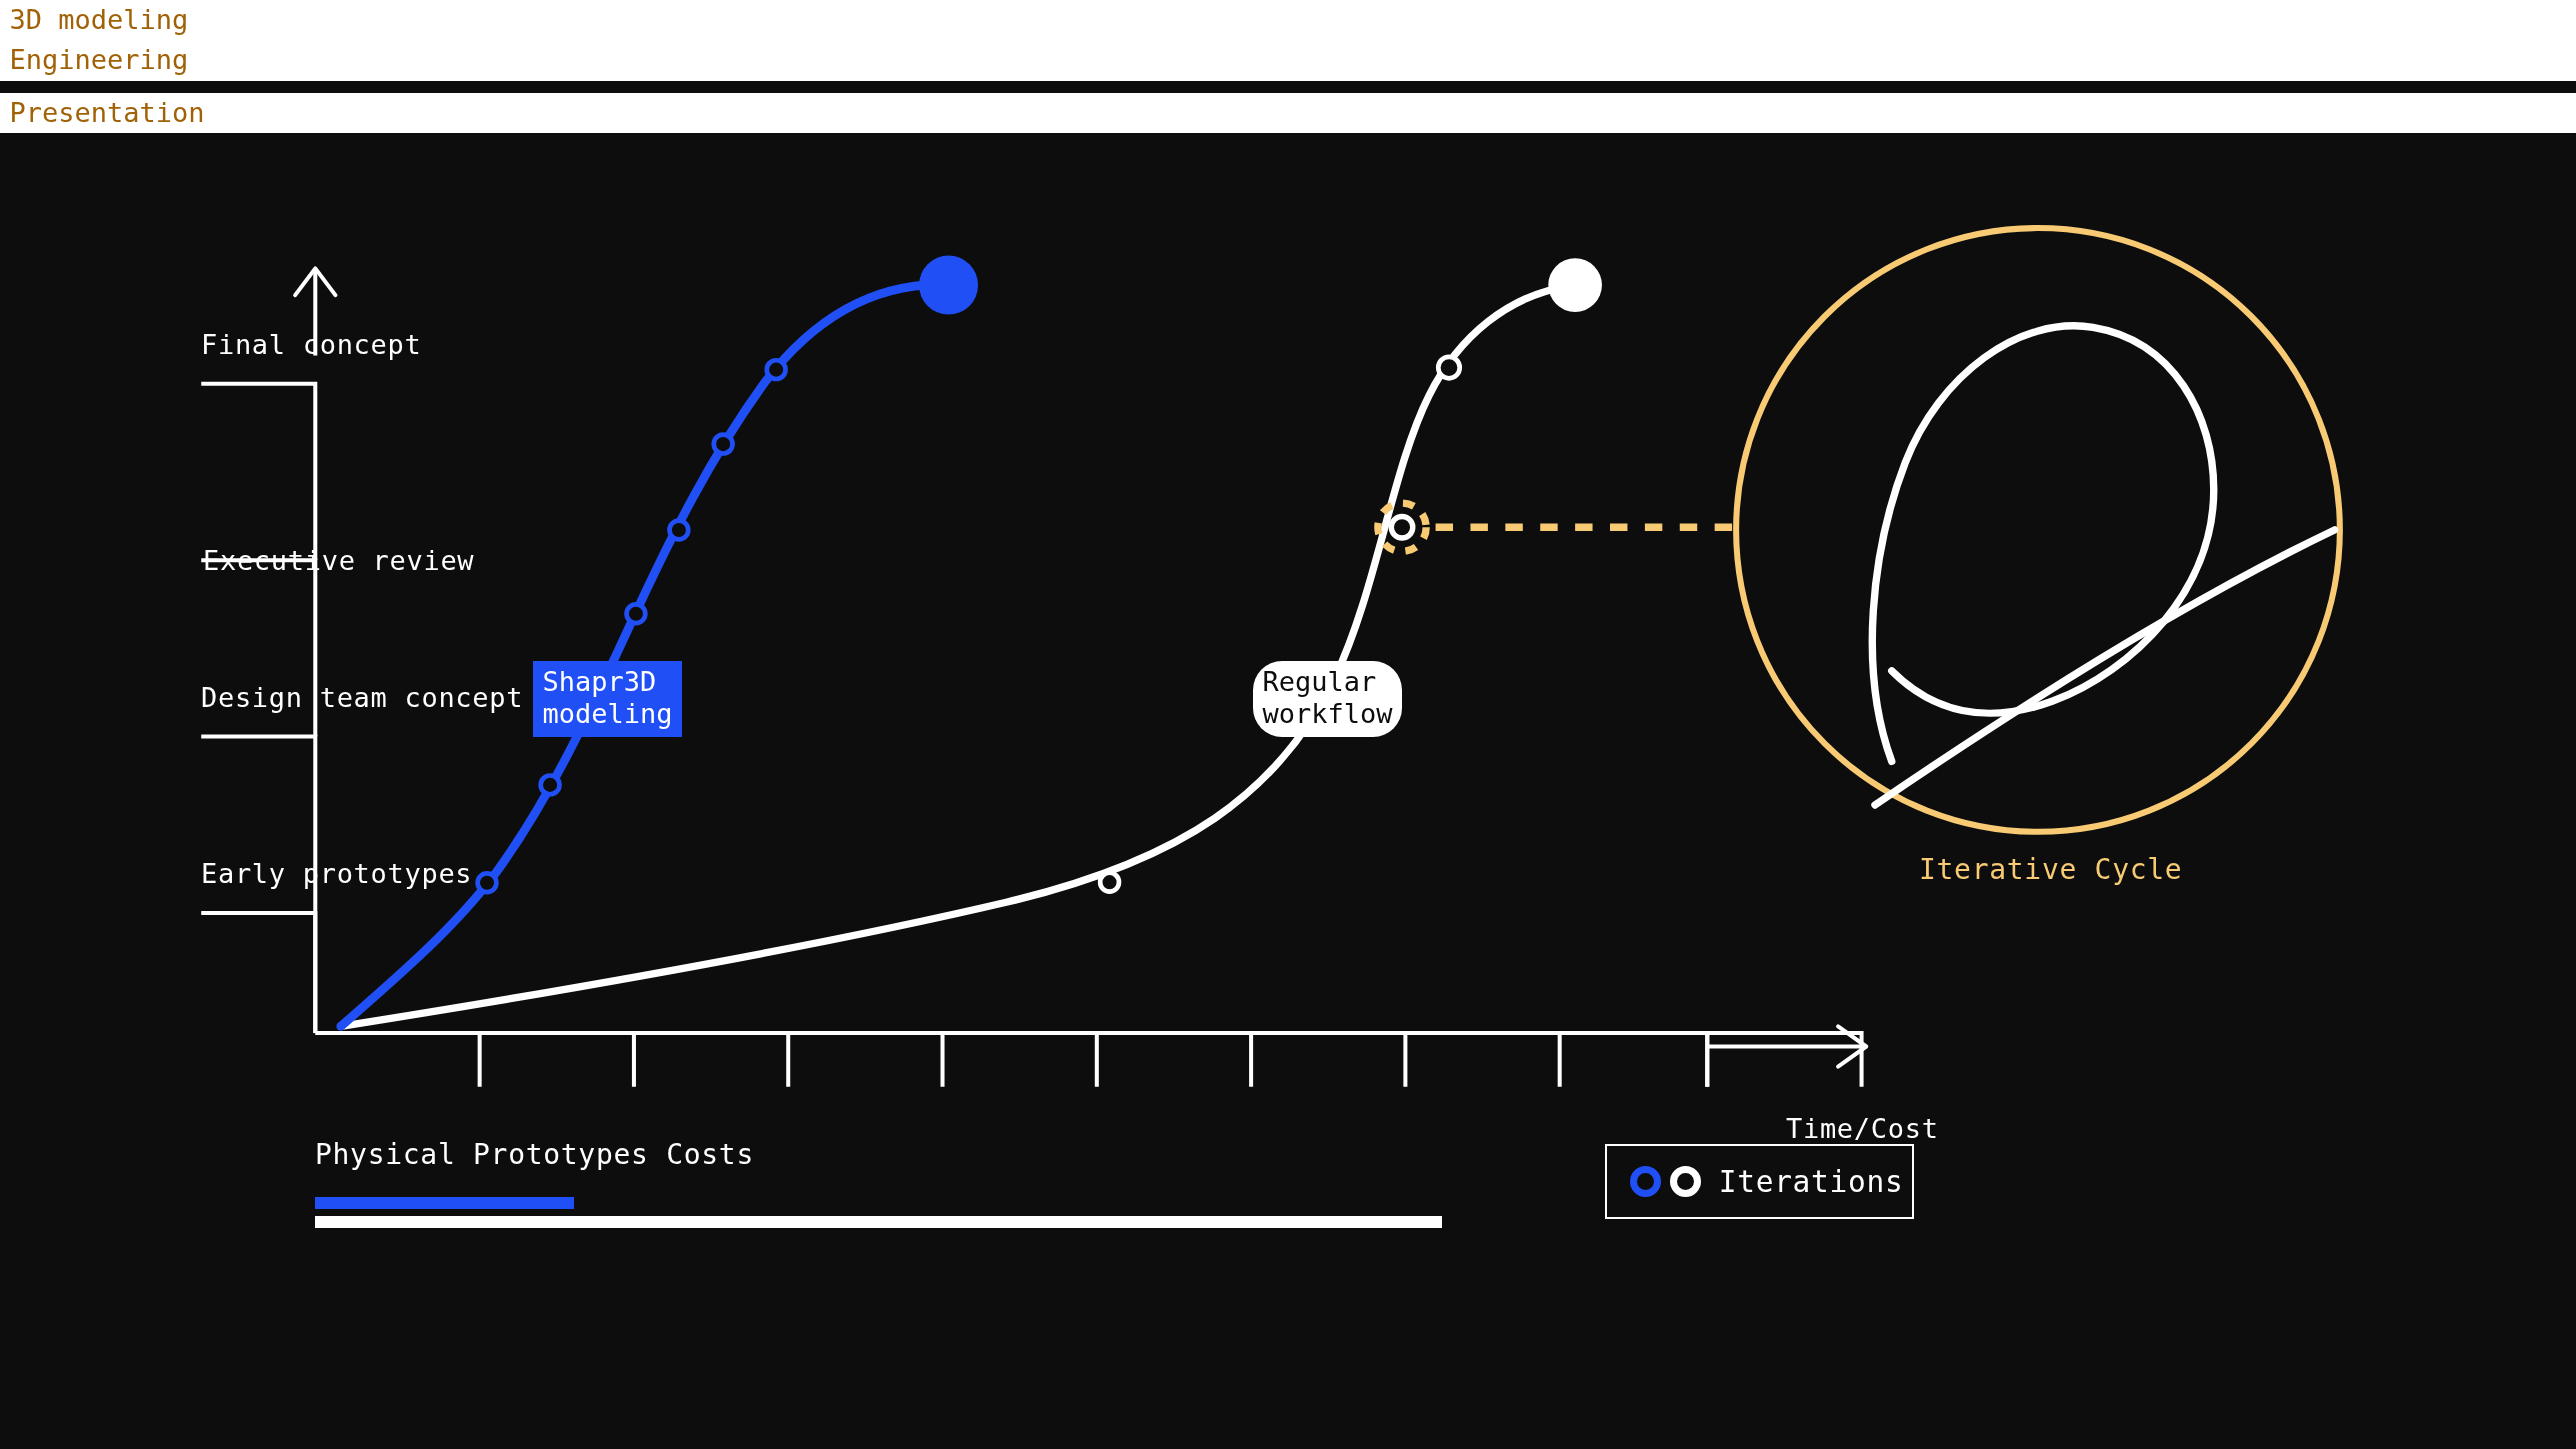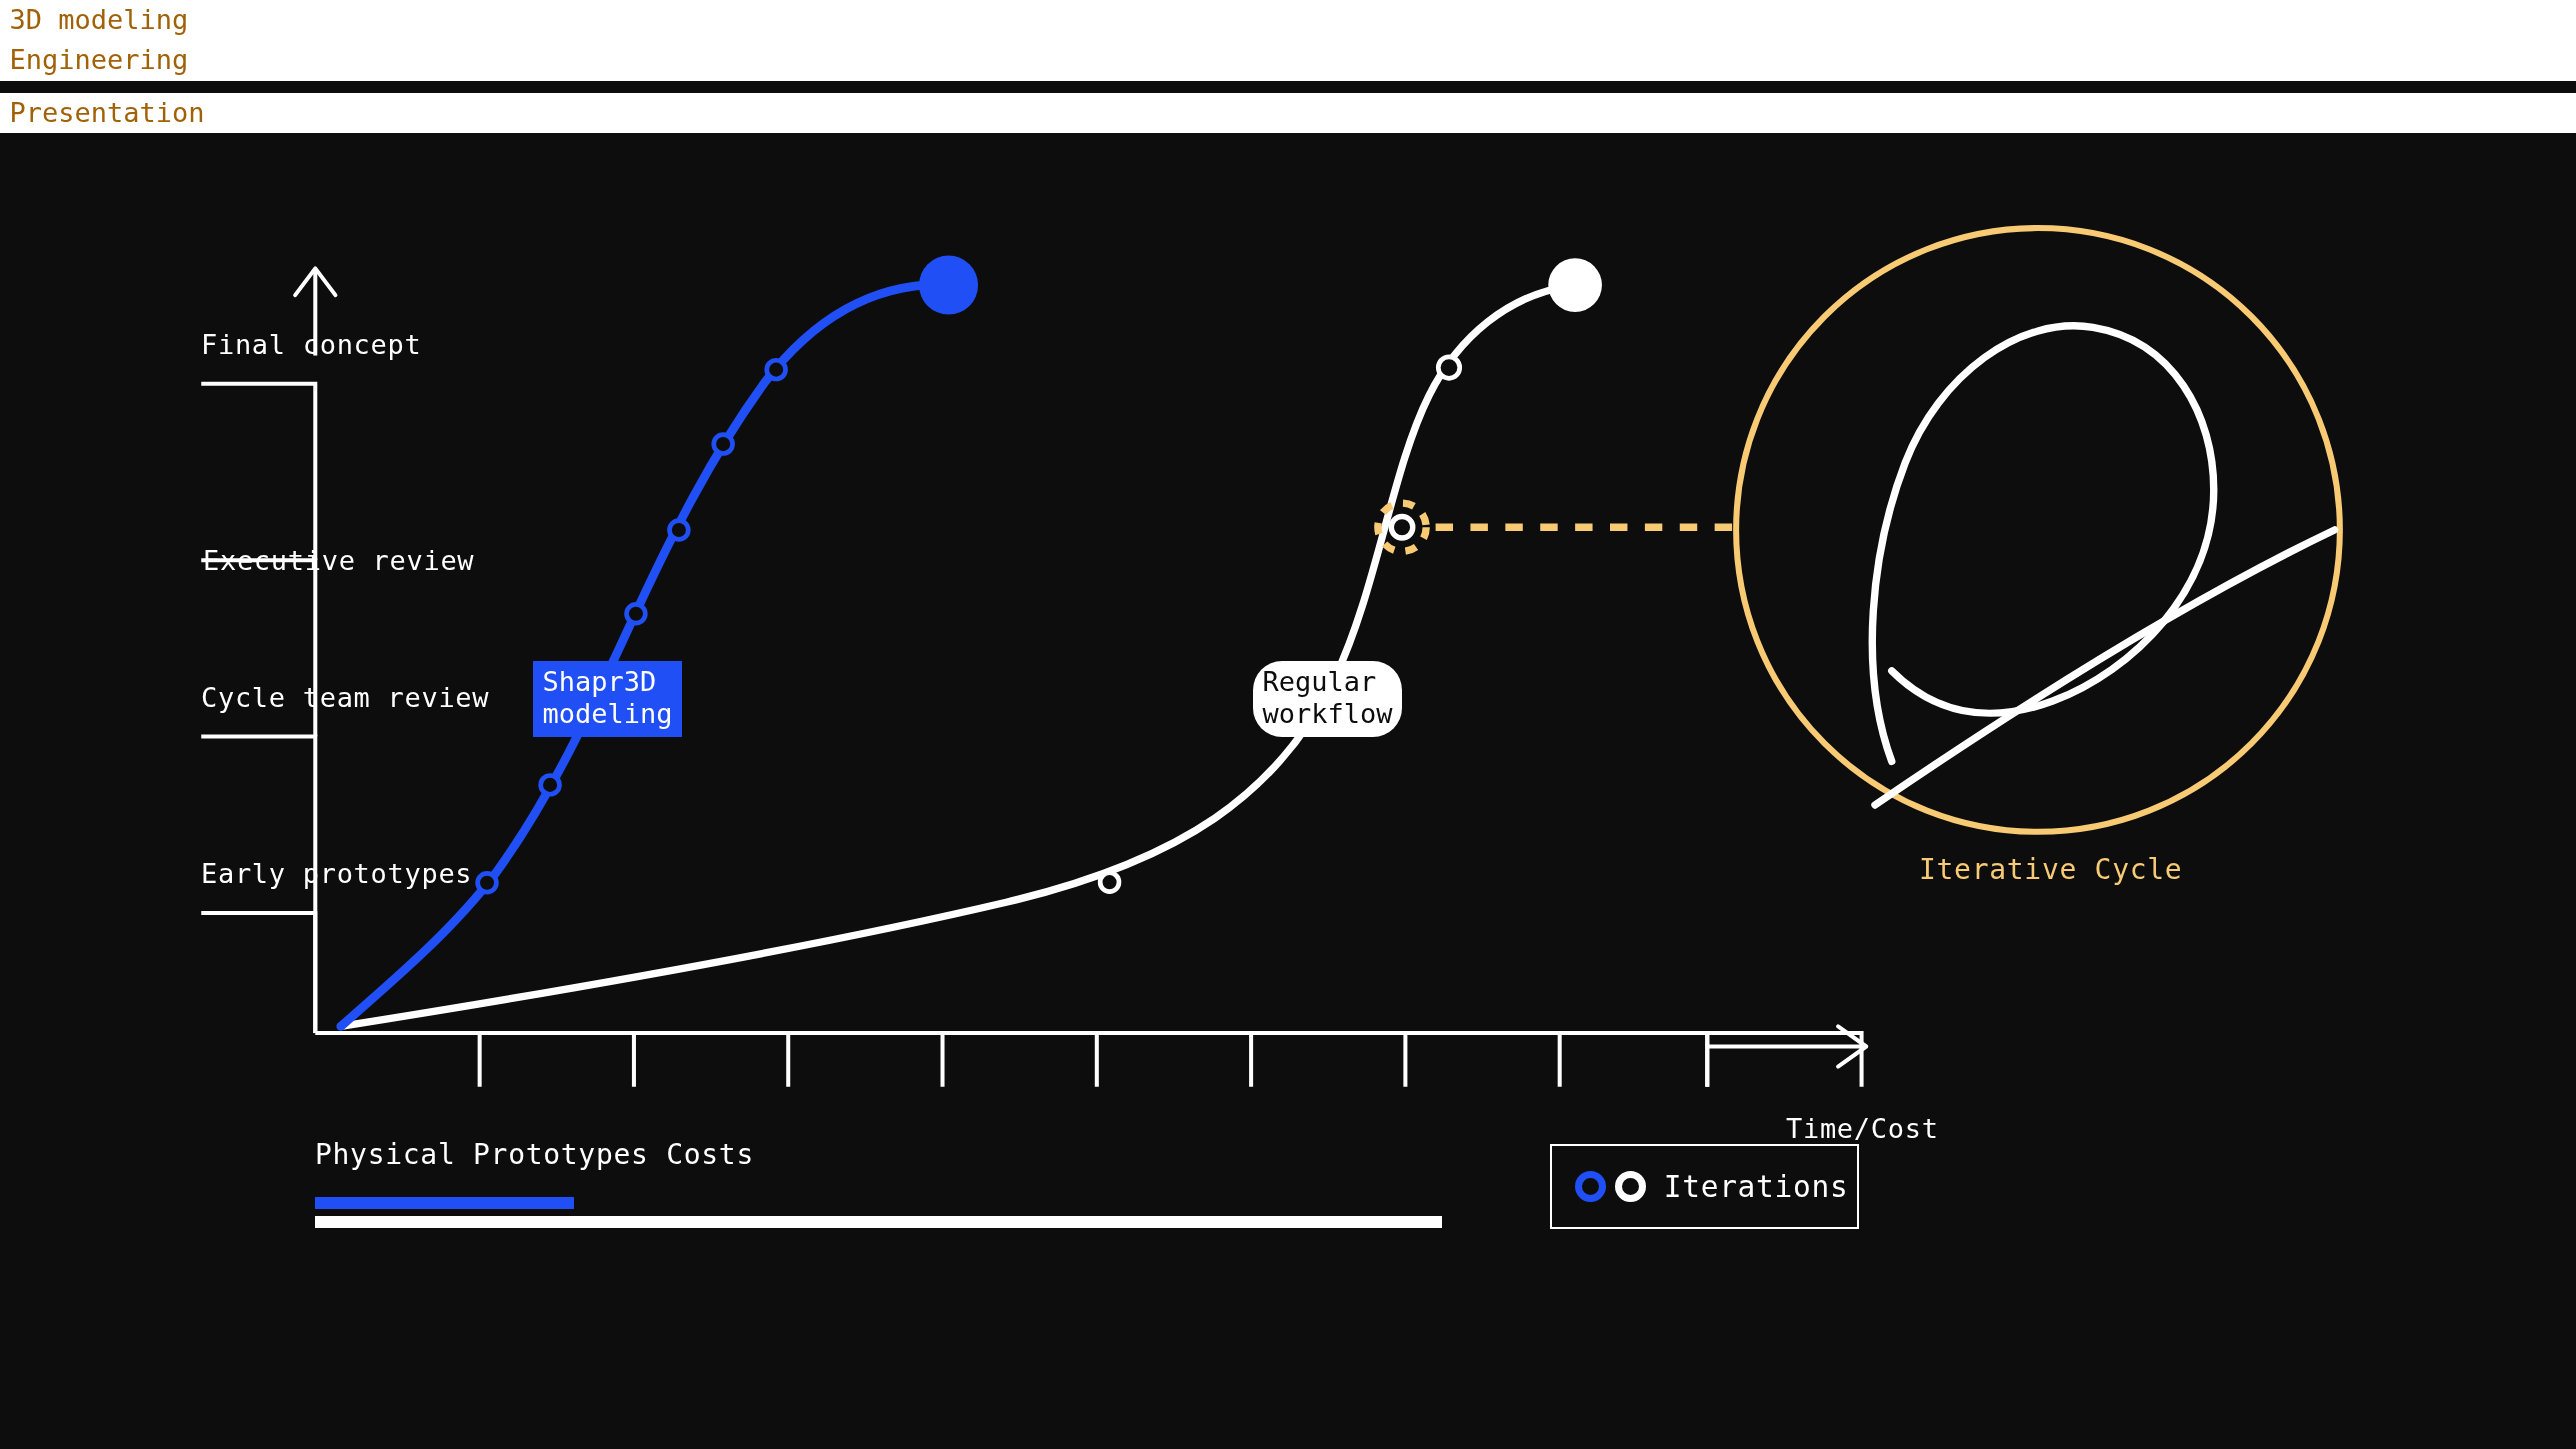--- a/index.html
+++ b/index.html
@@ -198,21 +198,21 @@
                C 2890,560 3010,470 3120,488
                C 3240,508 3300,620 3300,730
                C 3300,880 3180,1000 3060,1045
                C 2960,1082 2880,1060 2820,1000"></path>
       <path d="M2795,1200 C 3000,1060 3250,900 3480,790"></path>
     </g>
   </svg>
 
   <div class="axis-label" style="left:201px; top:329px;">Final concept</div>
   <div class="axis-label" style="left:203px; top:505px;margin-top:40px;">Executive review</div>
-  <div class="axis-label" style="left:201px; top:682px;">Cycle team review</div>
+  <div class="axis-label" style="left:201px; top:682px;">Design team concept</div>
   <div class="axis-label" style="left:201px; top:858px;">Early prototypes</div>
 
   <div class="time-cost-label" style="left:1786px; top:1070px;margin-top:43px;">Time/Cost</div>
 
   <div class="tag tag-blue" style="left:533px; top:661px;">Shapr3D
 modeling</div>
 
   <div class="tag tag-white" style="left:1253px; top:661px;">Regular
 workflow</div>
 
@@ -221,20 +221,20 @@
   <div class="tag-chip" style="left:2080px; top:433px;margin-top:12px;">Presentation</div>
 
   <div class="cycle-caption" style="left:1919px; top:853px;">Iterative Cycle</div>
 
   <div class="bar-title" style="left:315px; top:1138px;">Physical Prototypes Costs</div>
 
   <div class="bar-track" style="left:315px; top:1197px; width:259px; background:#1f4ff5;"></div>
 
   <div class="bar-track" style="left:315px; top:1216px; width:1127px; background:#ffffff;"></div>
 
-  <div class="legend-box" style="left:1550px; top:1144px; width:309px; height:85px;">
+  <div class="legend-box" style="left:1605px; top:1144px; width:309px; height:75px;">
     <span class="legend-ring blue"></span>
     <span class="legend-ring white"></span>
     <span class="legend-text">Iterations</span>
   </div>
 
 </div>
 
 
 </body></html>

